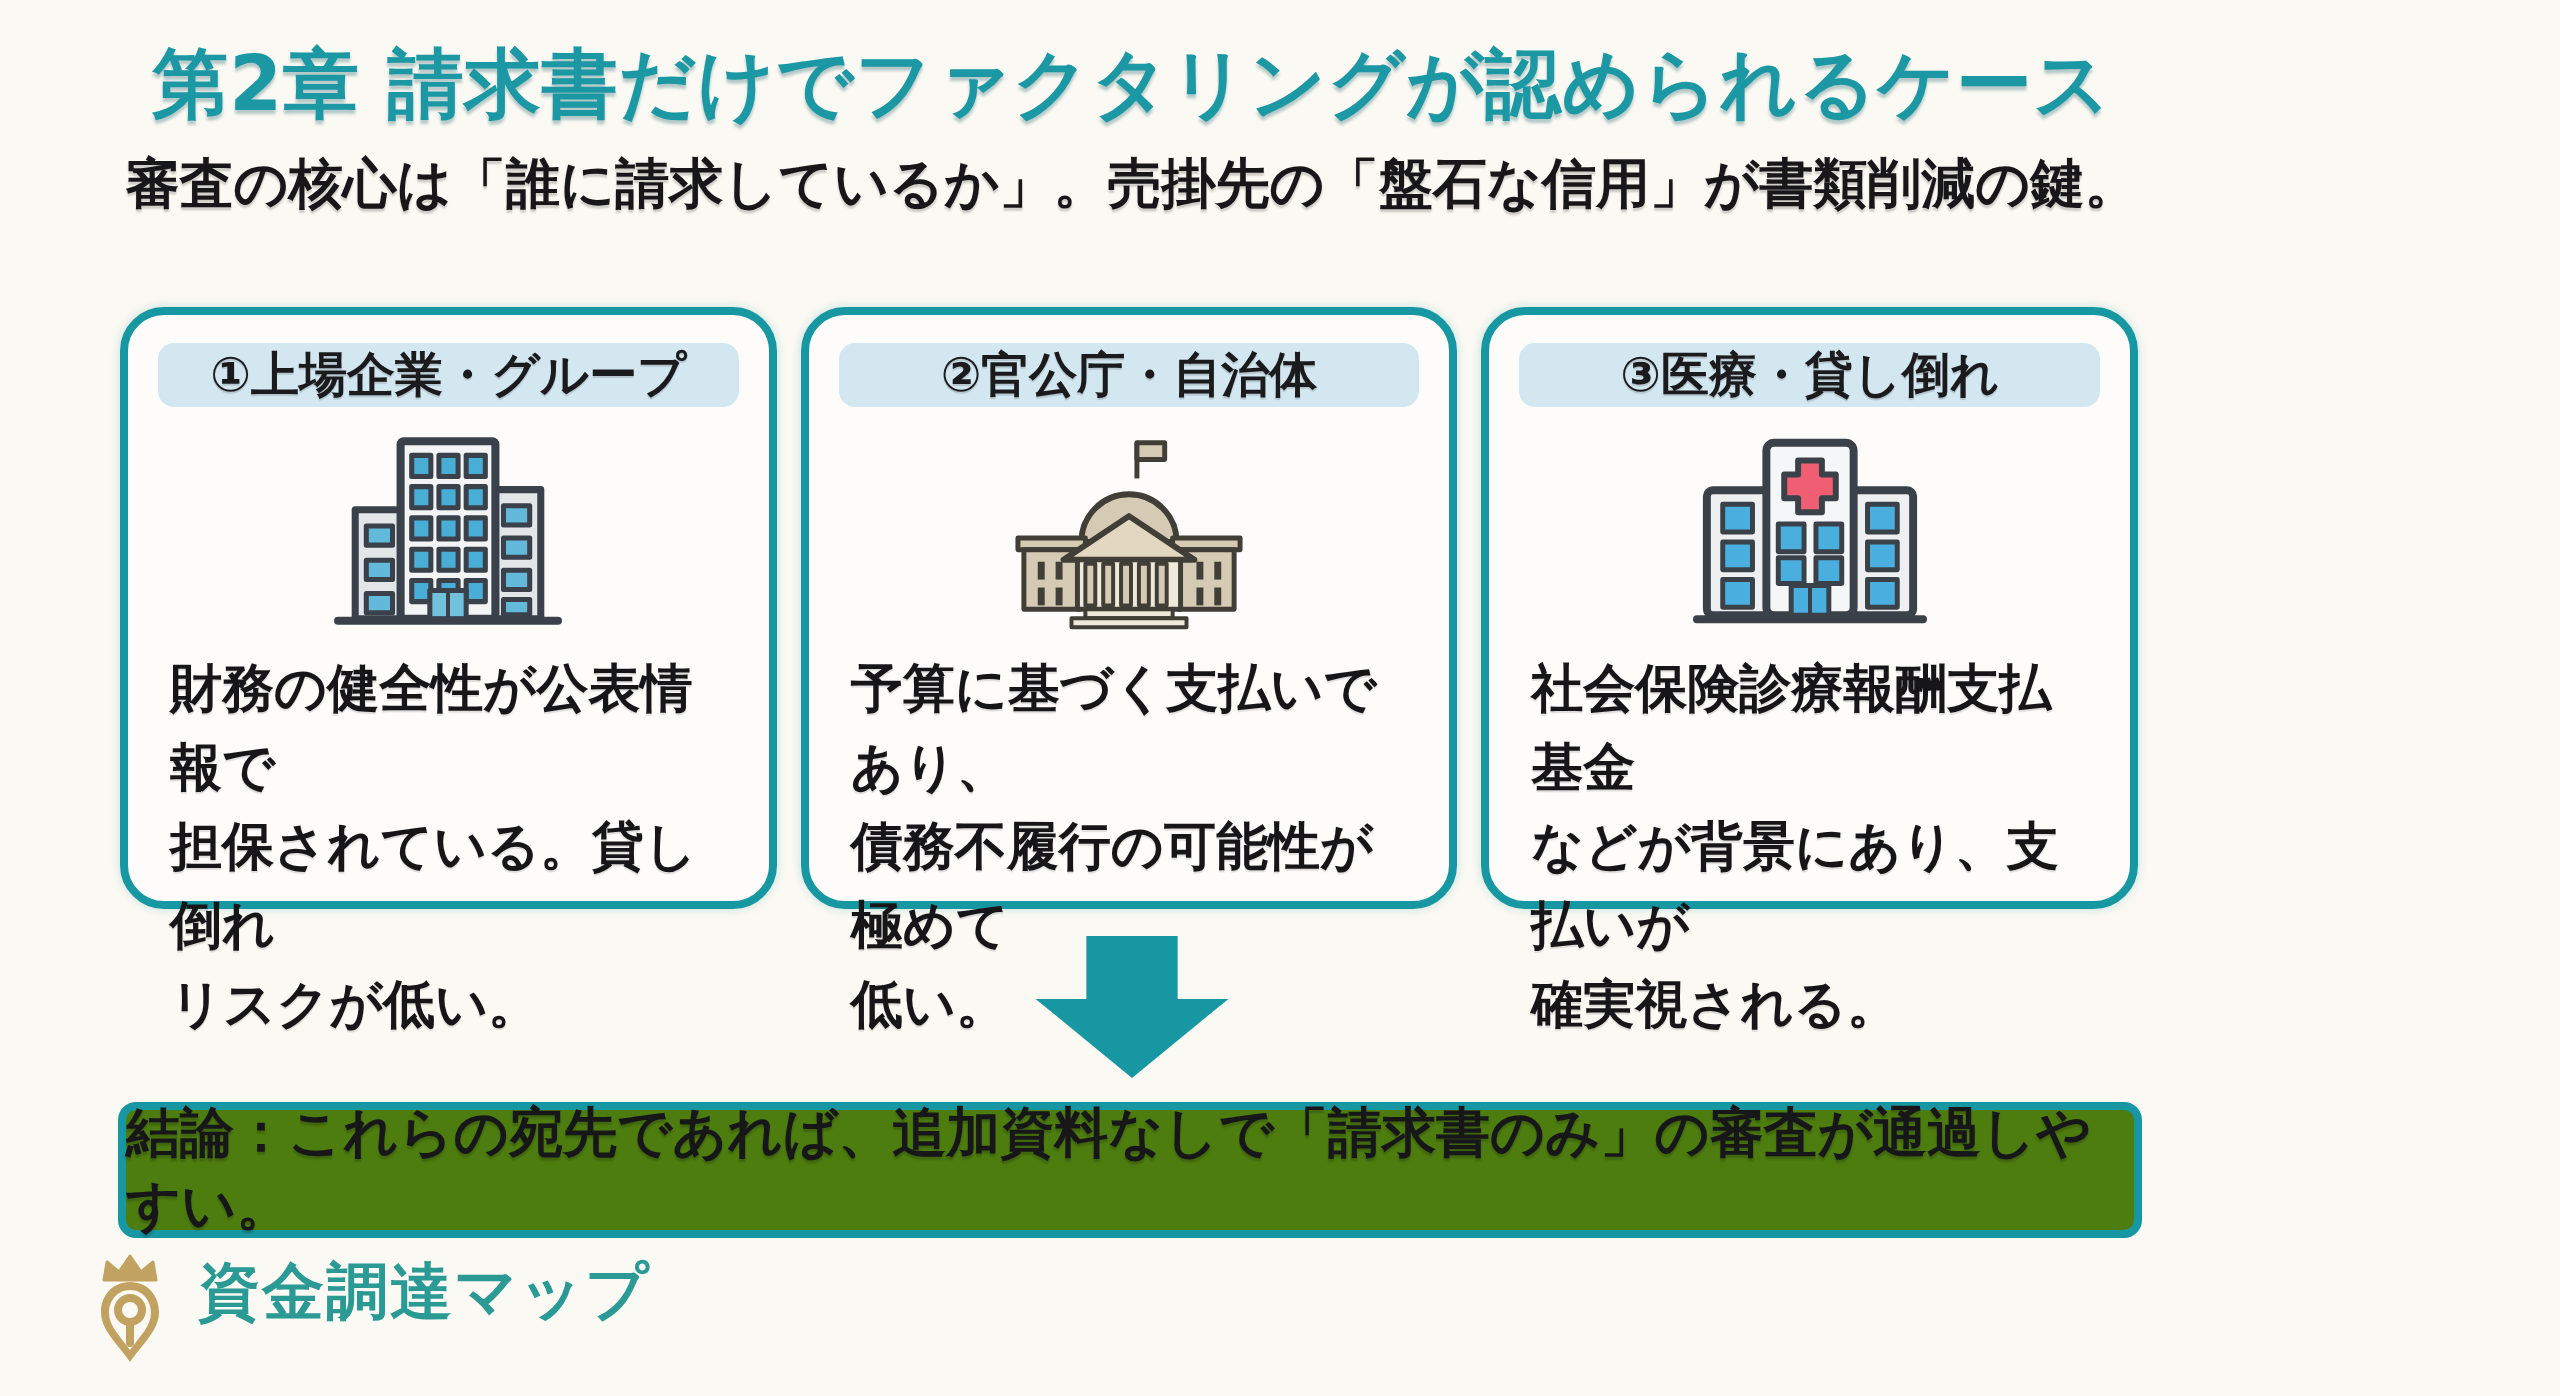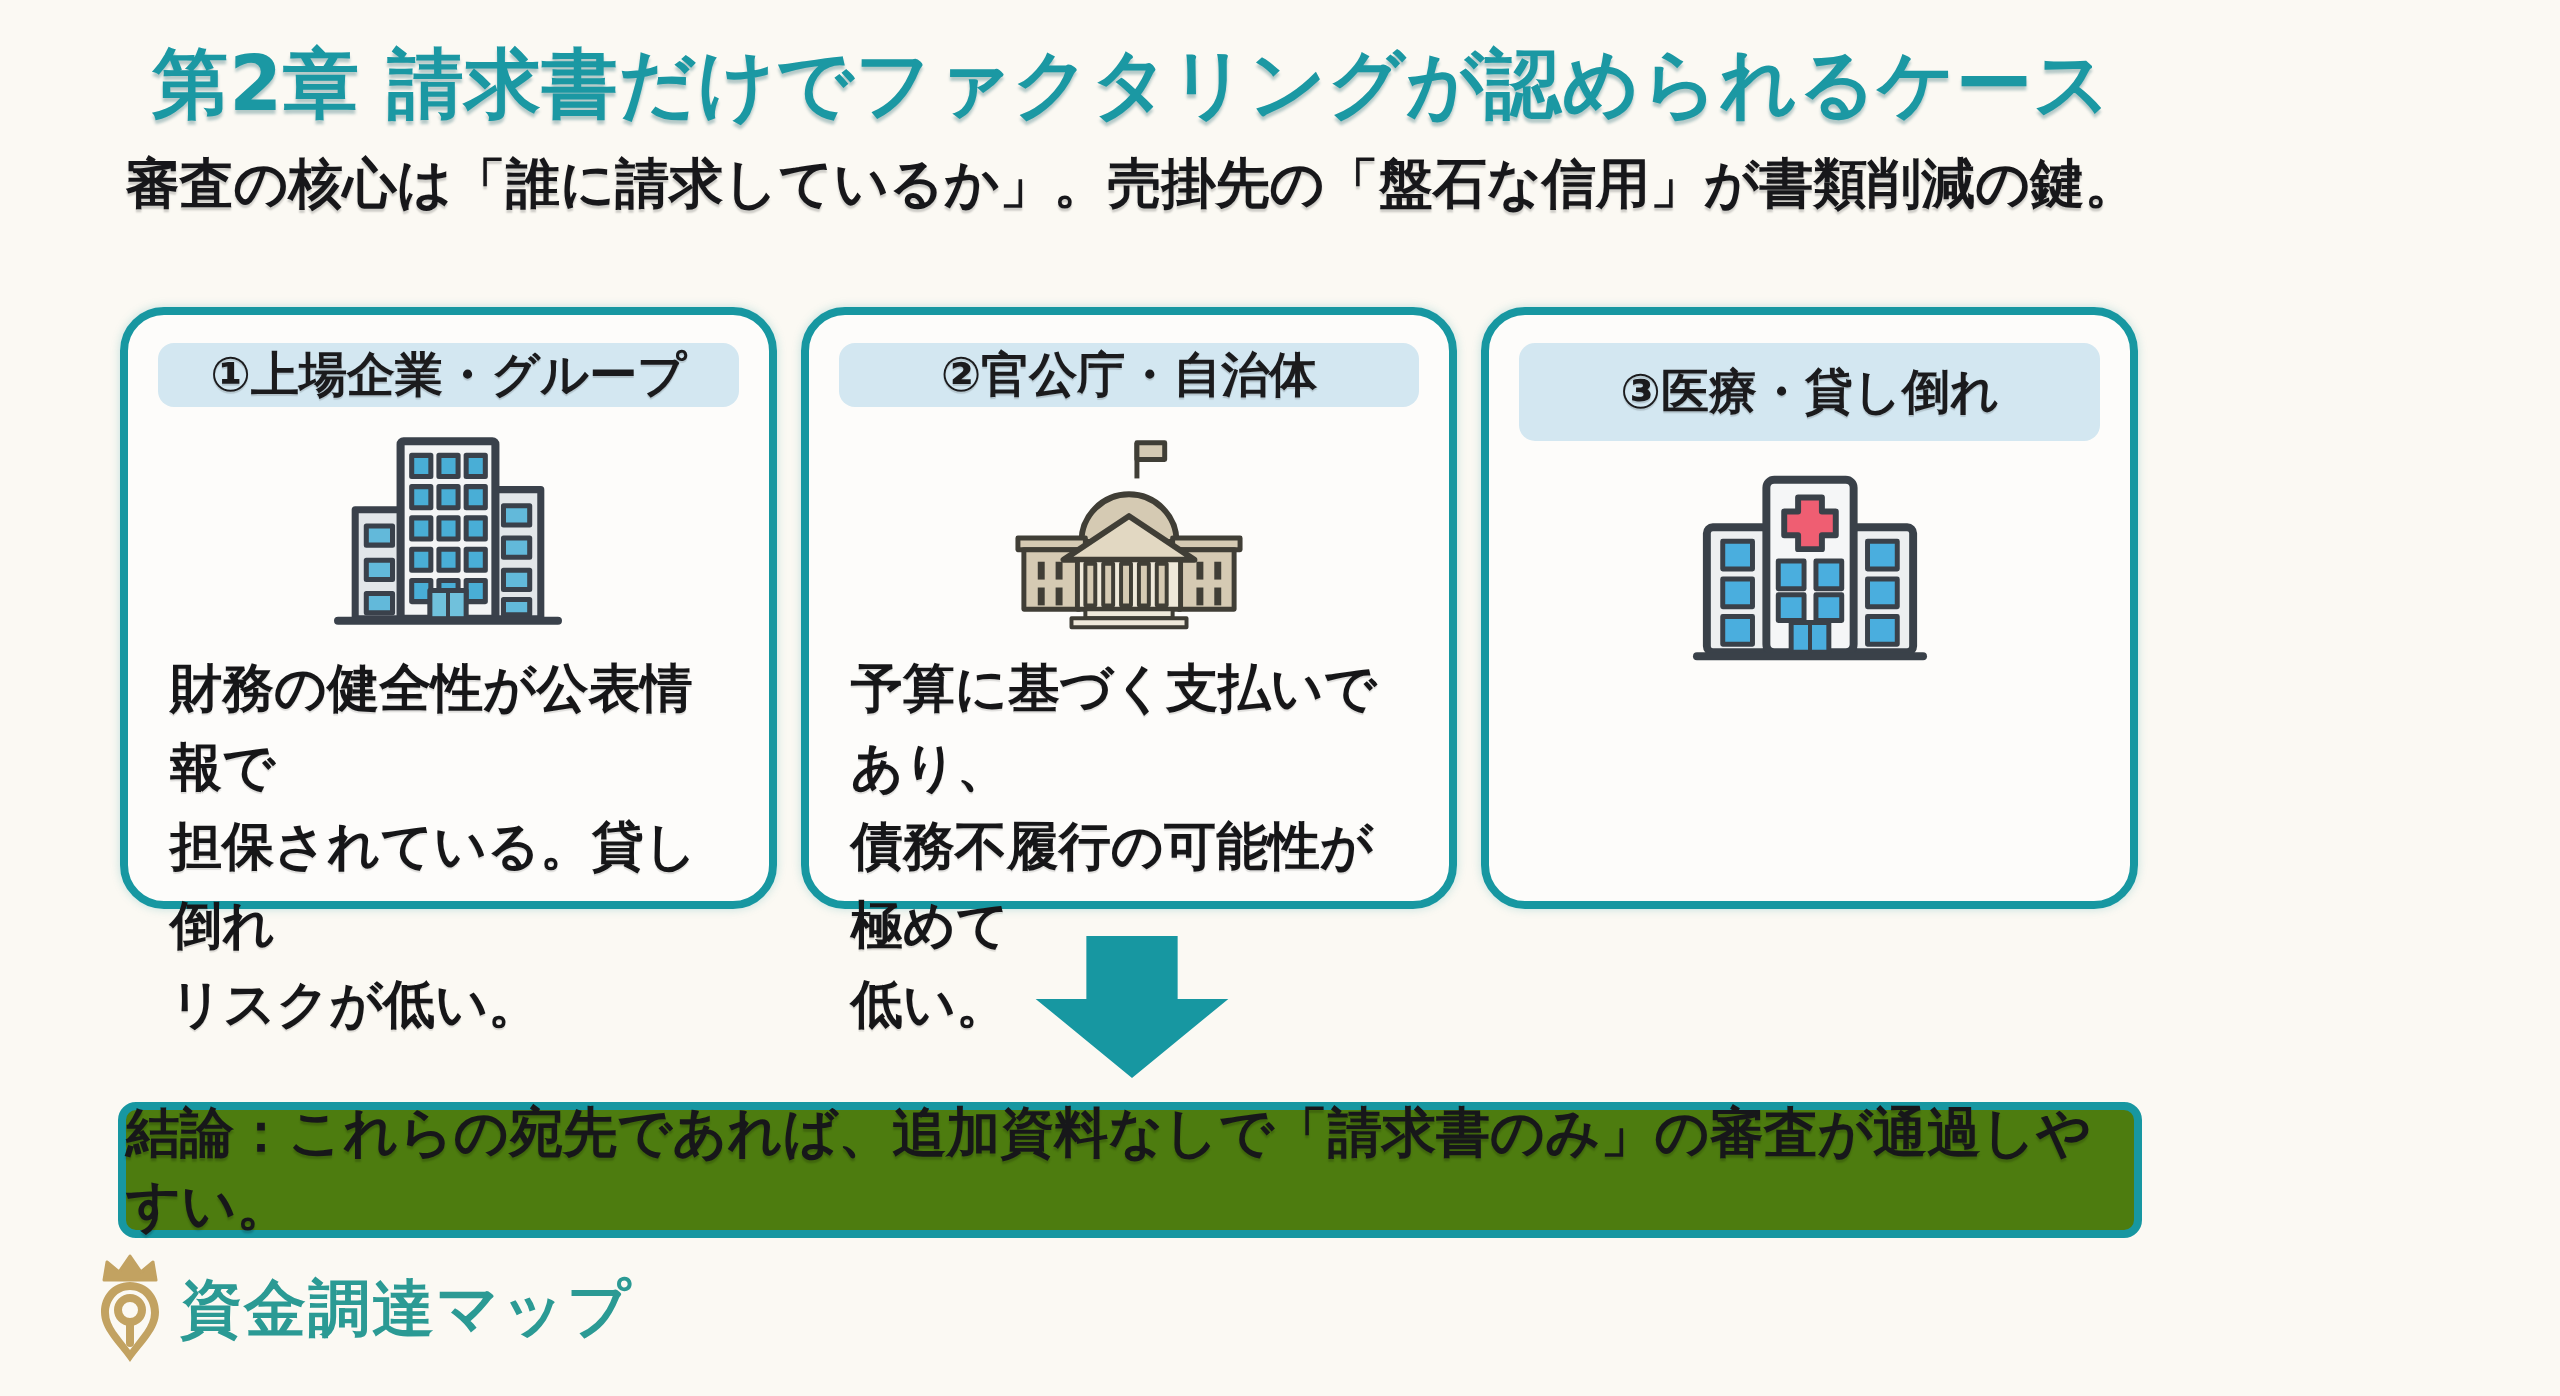--- a/index.html
+++ b/index.html
@@ -68,21 +68,21 @@
     border: 8px solid #1797a1; border-radius: 18px;
     display: flex; align-items: center; justify-content: center;
   }
   .conclusion p {
     margin: 0; font-size: 54px; font-weight: 800; color: #17171a;
     text-shadow: 0 3px 2px rgba(0,0,0,0.18);
   }
 
   .brand {
     position: absolute; left: 92px; top: 1250px;
-    display: flex; align-items: center; gap: 12px;
+    display: flex; gap: 30px;
   }
   .brand-icon { line-height: 0; }
   .brand-text {
     font-size: 62px; font-weight: 800; color: #2b9a94; letter-spacing: 2px;
   }
 
   svg { display: block; }
 </style>
 </head>
 <body>
@@ -200,20 +200,23 @@
               <rect x="126" y="94" width="26" height="28"></rect>
               <rect x="88" y="128" width="26" height="26"></rect>
               <rect x="126" y="128" width="26" height="26"></rect>
             </g>
             <rect x="101" y="156" width="38" height="30" fill="#4aaede" stroke-width="5"></rect>
             <line x1="120" y1="156" x2="120" y2="186" stroke-width="4"></line>
             <line x1="6" y1="190" x2="234" y2="190" stroke-width="8" stroke-linecap="round"></line>
           </g>
         </svg>
       </div>
+      <p class="card-body">社会保険診療報酬支払基金
+などが背景にあり、支払いが
+確実視される。</p>
     </section>
 
   </div>
 
   <div class="arrow">
     <svg width="195" height="142" viewBox="0 0 190 140">
       <polygon points="50,0 140,0 140,62 190,62 95,140 0,62 50,62" fill="#1797a1"></polygon>
     </svg>
   </div>
 

